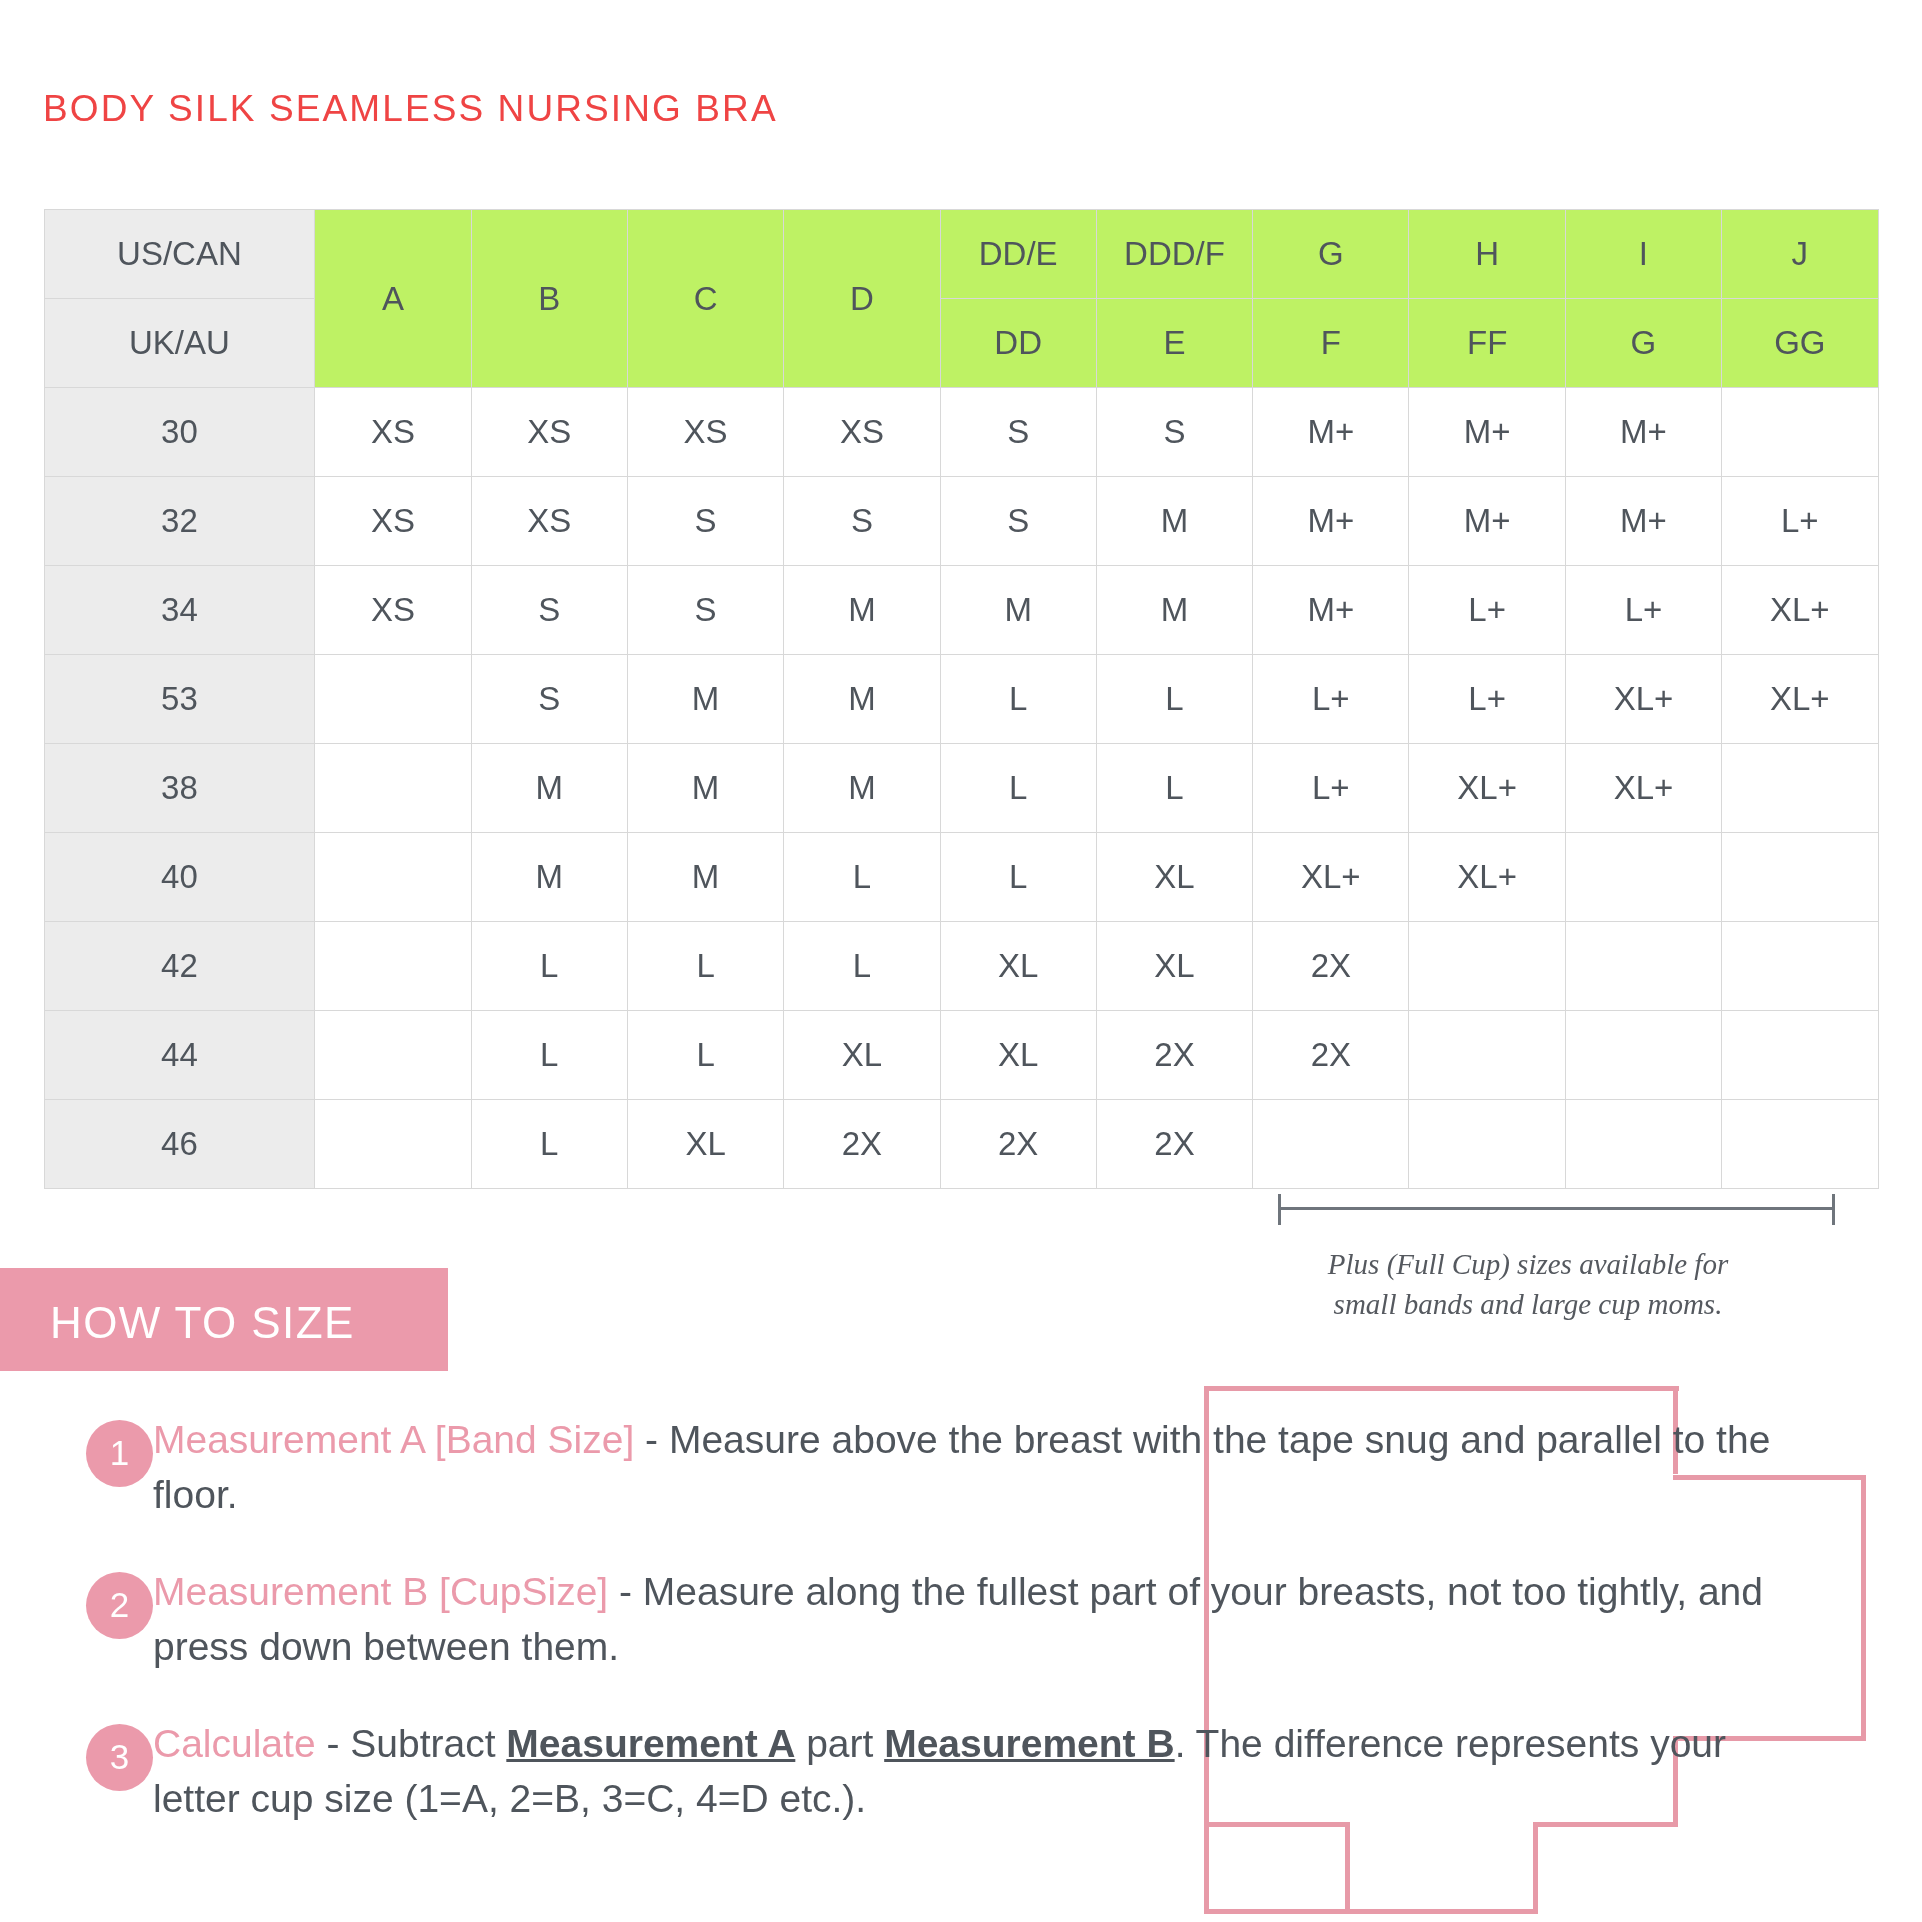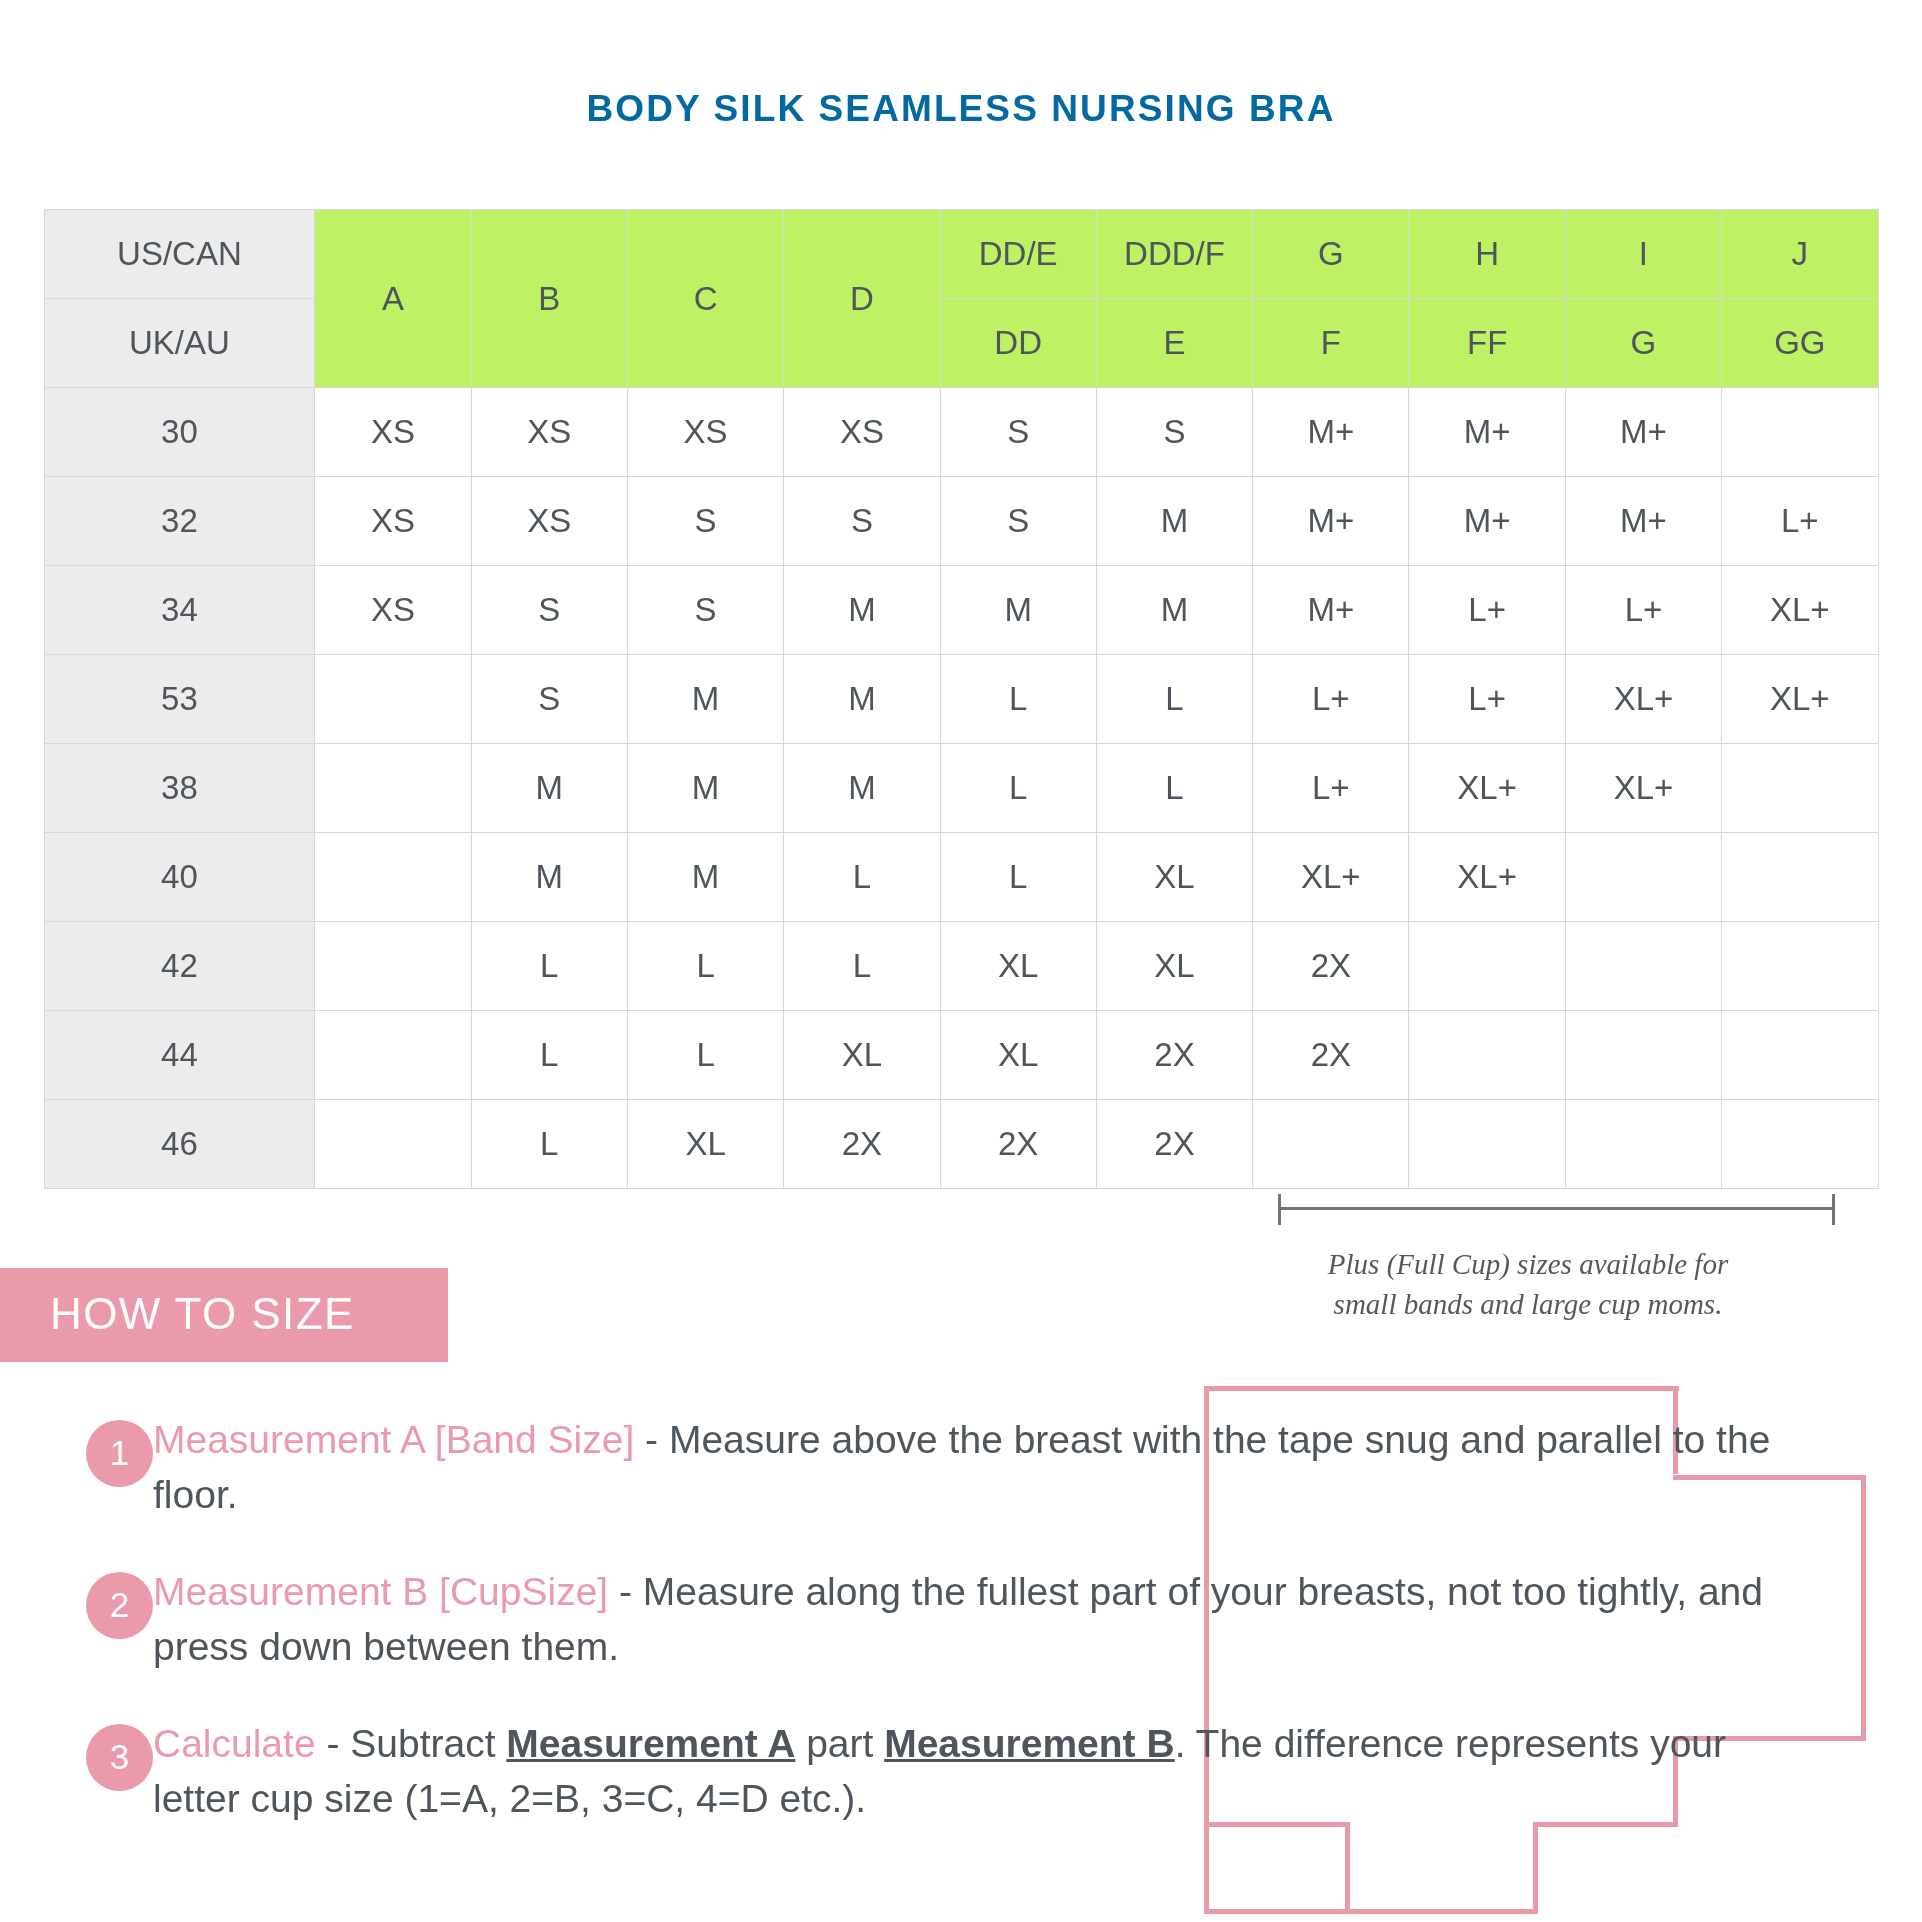--- a/index.html
+++ b/index.html
@@ -16,25 +16,25 @@
     overflow: hidden;
   }
   .page {
     width: 1922px;
     height: 1922px;
     box-sizing: border-box;
     padding: 0 43px;
     position: relative;
   }
   .title {
-    text-align: center;
-    color: #0369a1;
+    text-align: left;
+    color: #ef4444;
     font-size: 37px;
     letter-spacing: 2.1px;
-    font-weight: 700;
+    font-weight: 400;
     padding-top: 88px;
     padding-bottom: 0;
   }
 
   
   .table-wrap {
     margin-top: 79px;
     position: relative;
   }
   table.size-table {
@@ -111,21 +111,21 @@
 
   
   .howto-banner {
     position: absolute;
     left: 0;
     top: 1268px;
     background: #eb9aab;
     color: #ffffff;
     font-size: 44px;
     letter-spacing: 1.4px;
-    padding: 21px 50px 23px 50px;
+    padding: 30px 50px 23px 50px;
     width: 448px;
     box-sizing: border-box;
   }
   .steps {
     position: absolute;
     left: 86px;
     top: 1412px;
     width: 1796px;
   }
   .step {

